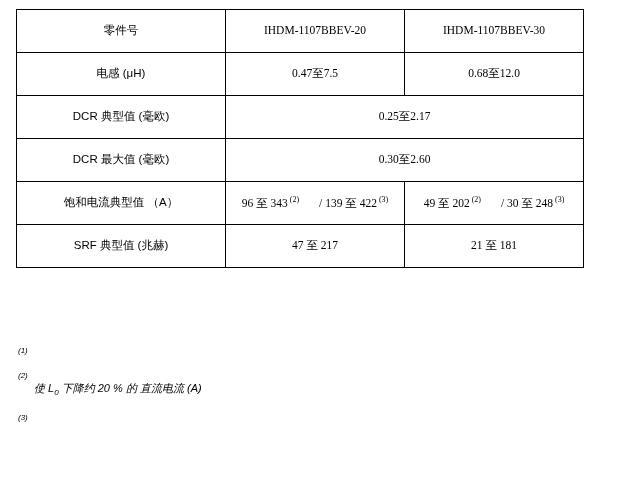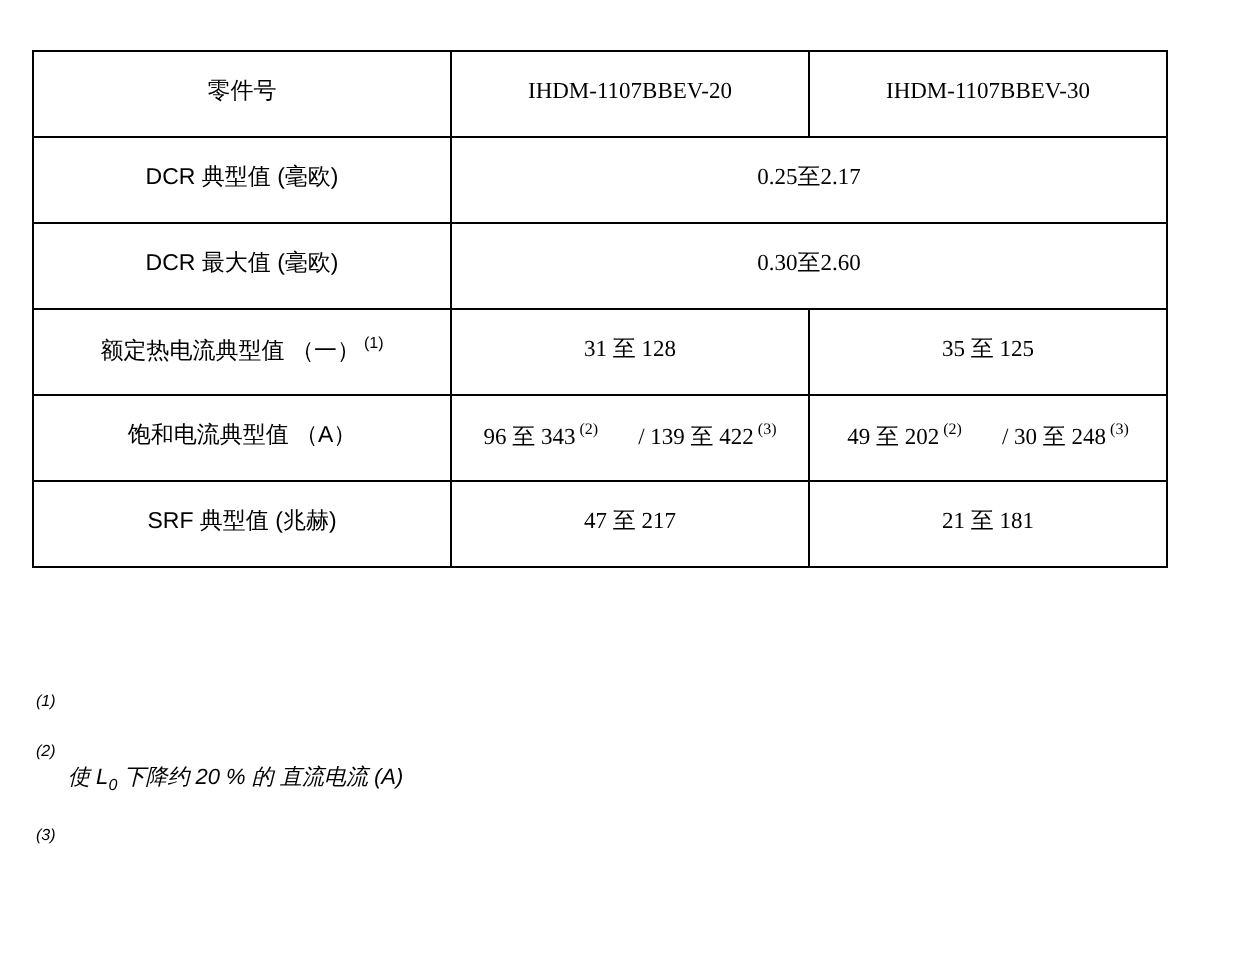--- a/index.html
+++ b/index.html
@@ -15,21 +15,21 @@
     overflow: hidden;
   }
   .page {
     position: relative;
     width: 623px;
     height: 480px;
   }
   table.spec {
     position: absolute;
     left: 16px;
-    top: 25px;
+    top: 9px;
     width: 540px;
     border-collapse: collapse;
     table-layout: fixed;
   }
   table.spec td {
     border: 1px solid #000000;
     text-align: center;
     vertical-align: middle;
     font-size: 11.5px;
     color: #000;
@@ -98,33 +98,31 @@
 <div class="page">
 
   <table class="spec">
     <tbody>
       <tr>
         <td class="label">零件号</td>
         <td class="val">IHDM-1107BBEV-20</td>
         <td class="val">IHDM-1107BBEV-30</td>
       </tr>
       <tr>
+        <td class="label">电感 (μH)</td>
+        <td class="val">0.47至7.5</td>
+        <td class="val">0.68至12.0</td>
+      </tr>
+      <tr>
         <td class="label">DCR 典型值 (毫欧)</td>
         <td class="val" colspan="2">0.25至2.17</td>
       </tr>
       <tr>
         <td class="label">DCR 最大值 (毫欧)</td>
         <td class="val" colspan="2">0.30至2.60</td>
-      </tr>
-      <tr>
-        <td class="label">
-          <span class="label-inline">额定热电流典型值 （一）</span><span class="sup">(1)</span>
-        </td>
-        <td class="val">31 至 128</td>
-        <td class="val">35 至 125</td>
       </tr>
       <tr>
         <td class="label">饱和电流典型值 （A）</td>
         <td class="val">
           <span class="satline">
             <span>96 至 343</span><span class="sup">(2)</span><span class="supgap"></span><span>/ 139 至 422</span><span class="sup">(3)</span>
           </span>
         </td>
         <td class="val">
           <span class="satline">

